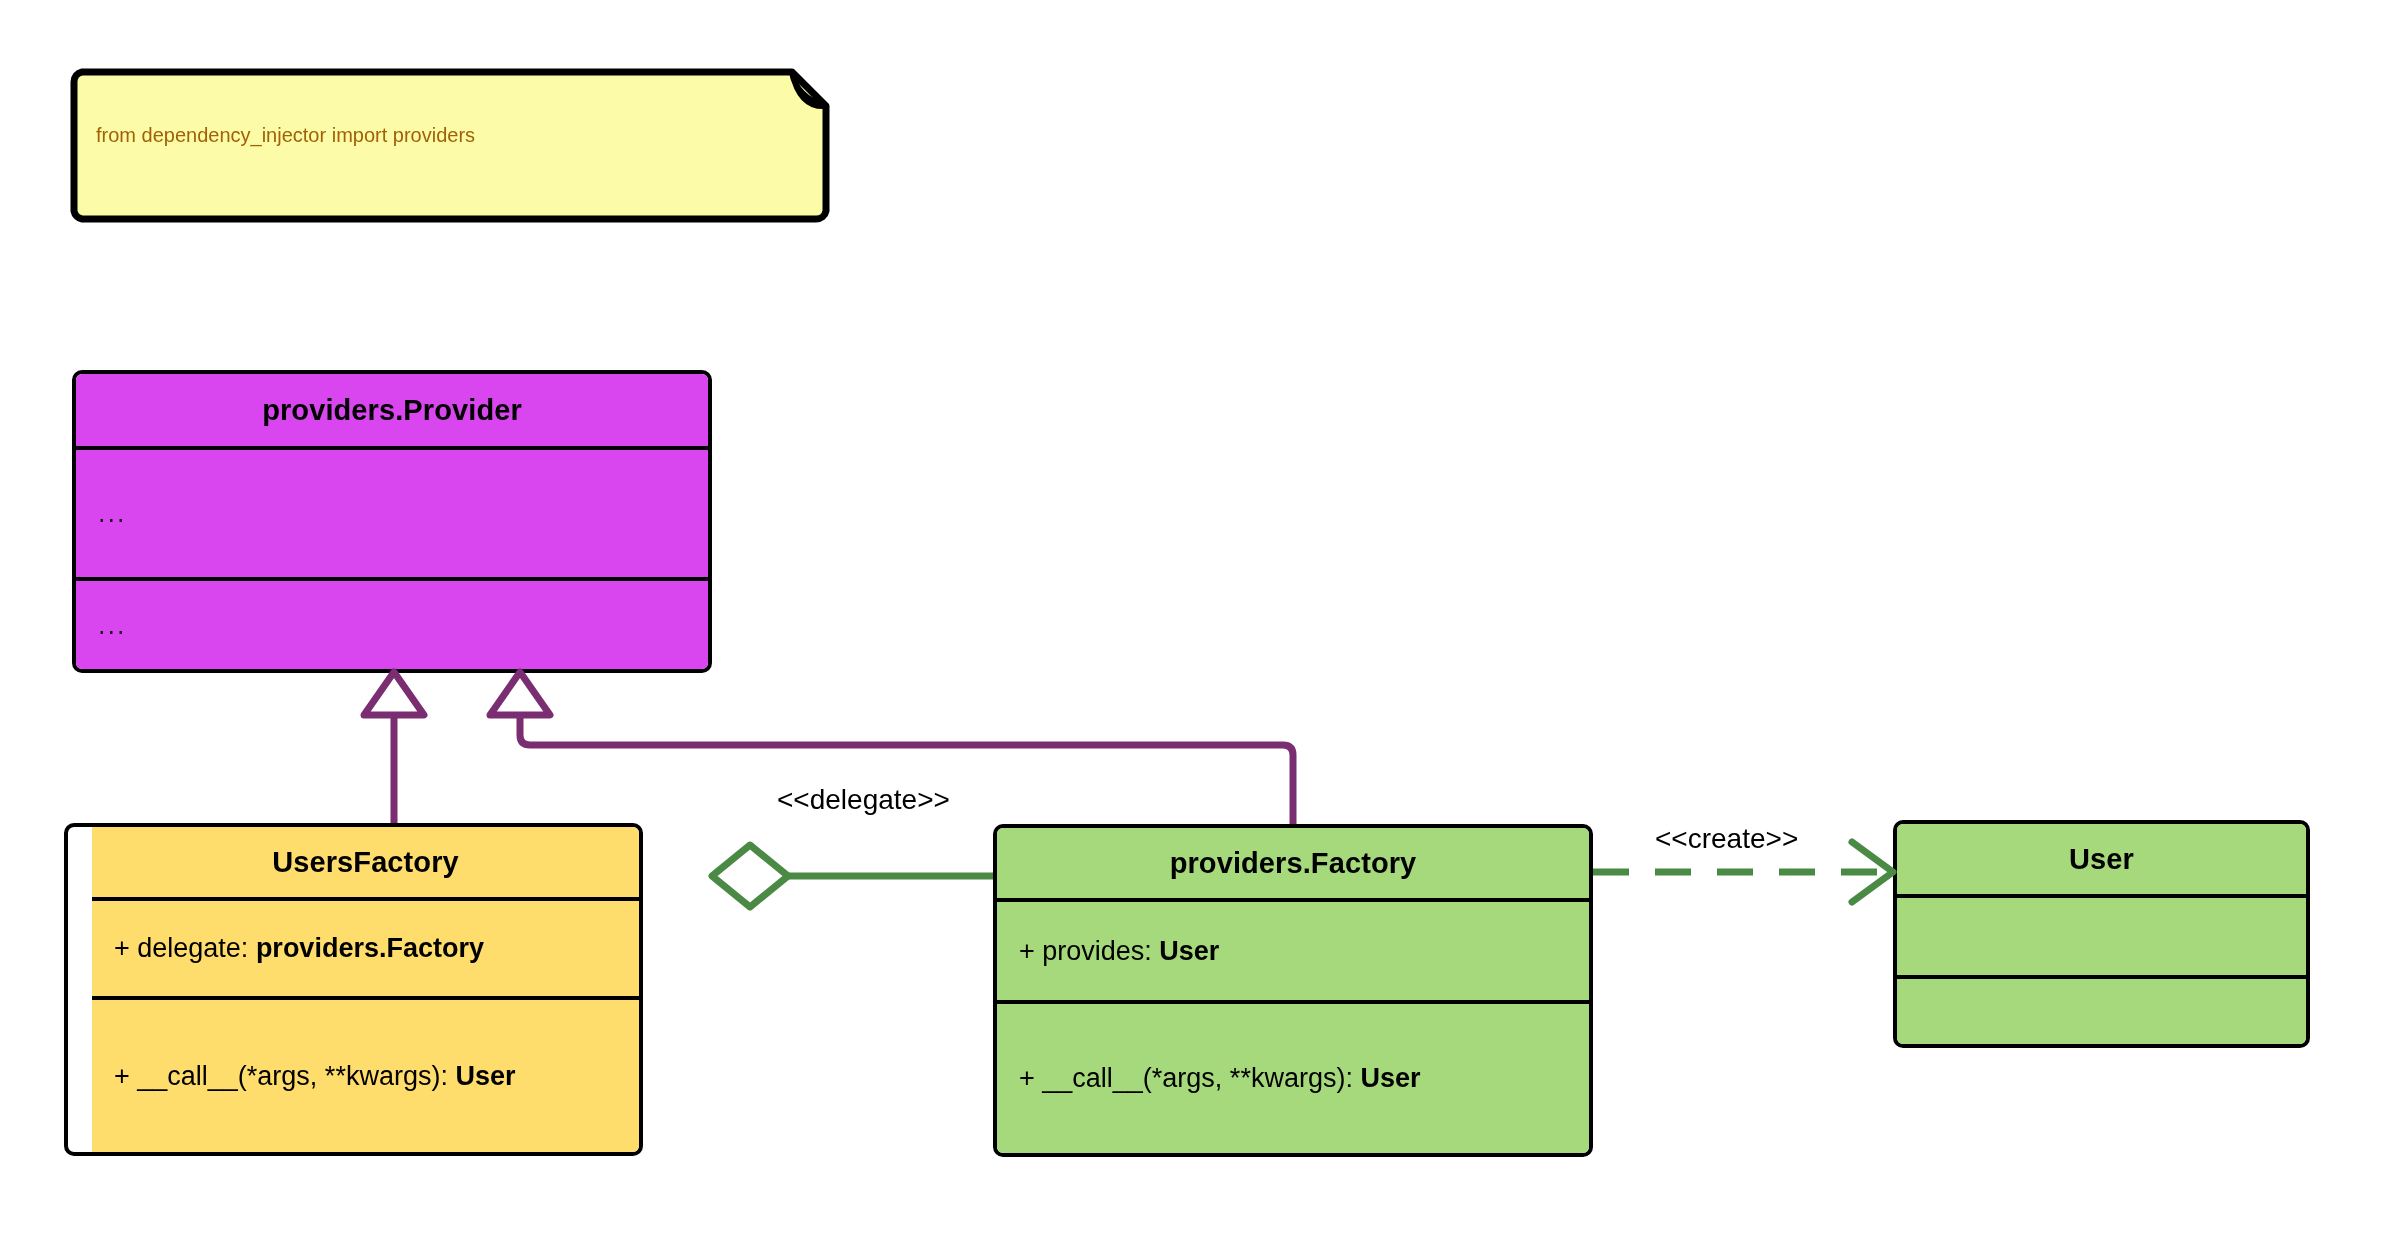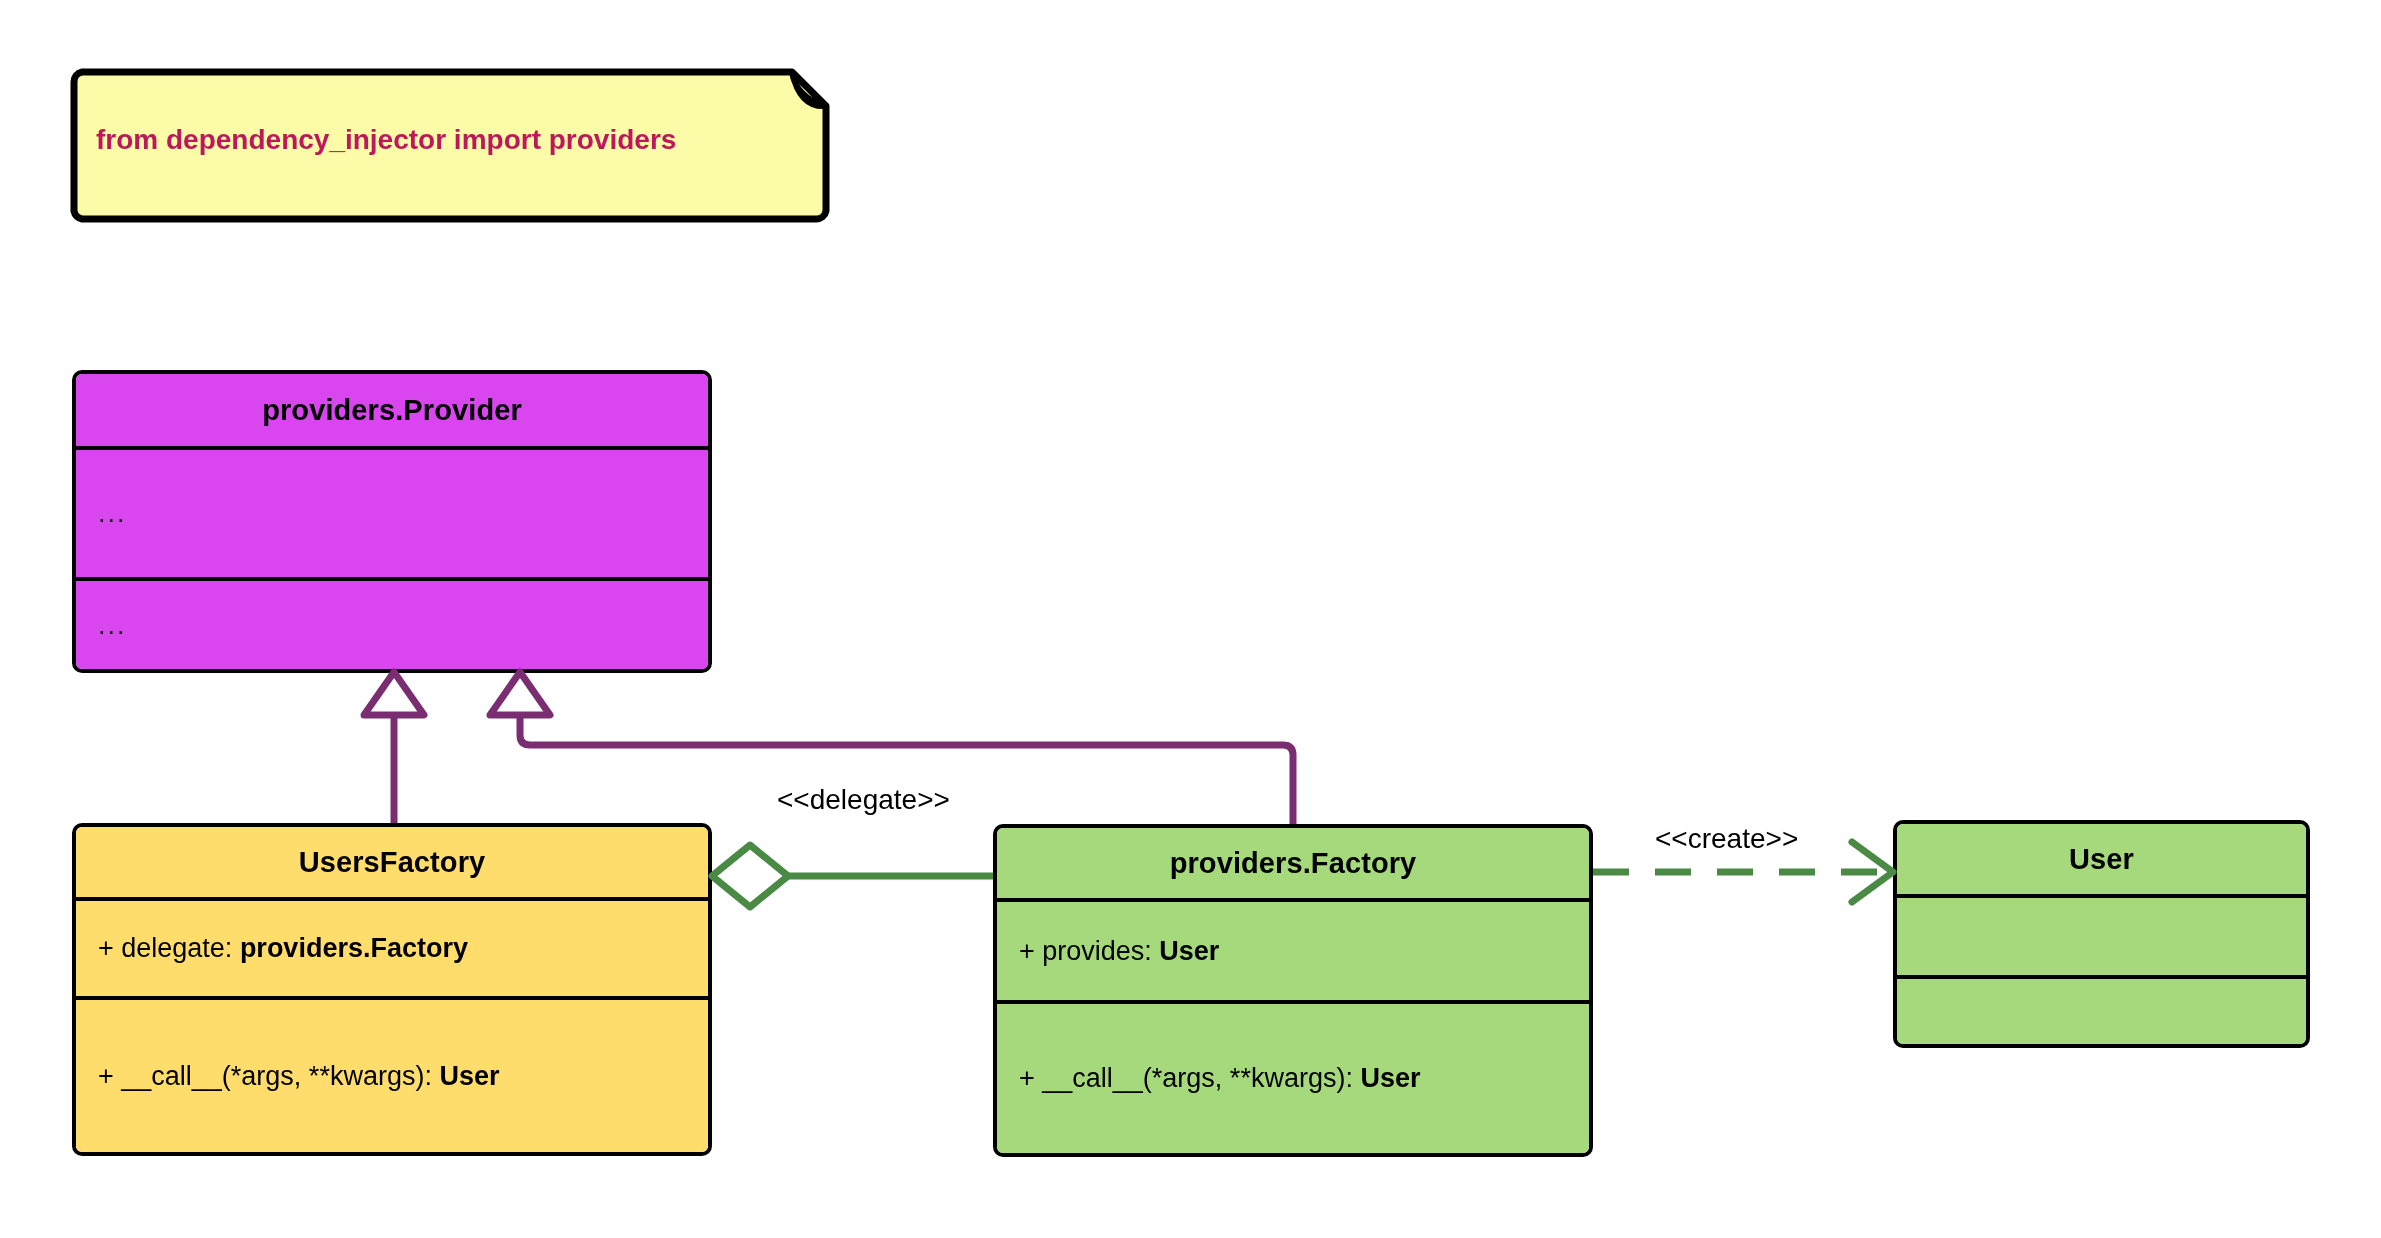--- a/index.html
+++ b/index.html
@@ -72,23 +72,23 @@
   .fill-yellow .uml-compartment { background: #ffdd6d; }
   .fill-green  .uml-compartment { background: #a6d97b; }
 
   
   .uml-note {
     position: absolute;
     box-sizing: border-box;
   }
   .uml-note-text {
     position: absolute;
-    font-size: 28px;
-    font-weight: bold;
-    color: #be185d;
+    font-size: 20px;
+    font-weight: normal;
+    color: #a16207;
     white-space: nowrap;
   }
 
   
   .edge-label {
     position: absolute;
     font-size: 28px;
     color: #000000;
     white-space: nowrap;
   }
@@ -120,21 +120,21 @@
       <span class="uml-title-text">providers.Provider</span>
     </div>
     <div class="uml-compartment cmp-body" style="height:131px;">
       <span class="uml-dots">...</span>
     </div>
     <div class="uml-compartment cmp-body" style="flex:1;">
       <span class="uml-dots">...</span>
     </div>
   </div>
 
-  <div class="uml-box fill-yellow" style="left:72px; top:823px; width:640px; height:333px;">
+  <div class="uml-box fill-yellow" style="left:64px; top:823px; width:579px; height:333px;padding-left:24px;">
     <div class="uml-compartment cmp-title" style="height:70px;">
       <span class="uml-title-text">UsersFactory</span>
     </div>
     <div class="uml-compartment cmp-body" style="height:99px;">
       <span class="uml-member-text"><span>+ delegate: </span><b>providers.Factory</b></span>
     </div>
     <div class="uml-compartment cmp-body" style="flex:1;">
       <span class="uml-member-text"><span>+ __call__(*args, **kwargs): </span><b>User</b></span>
     </div>
   </div>

